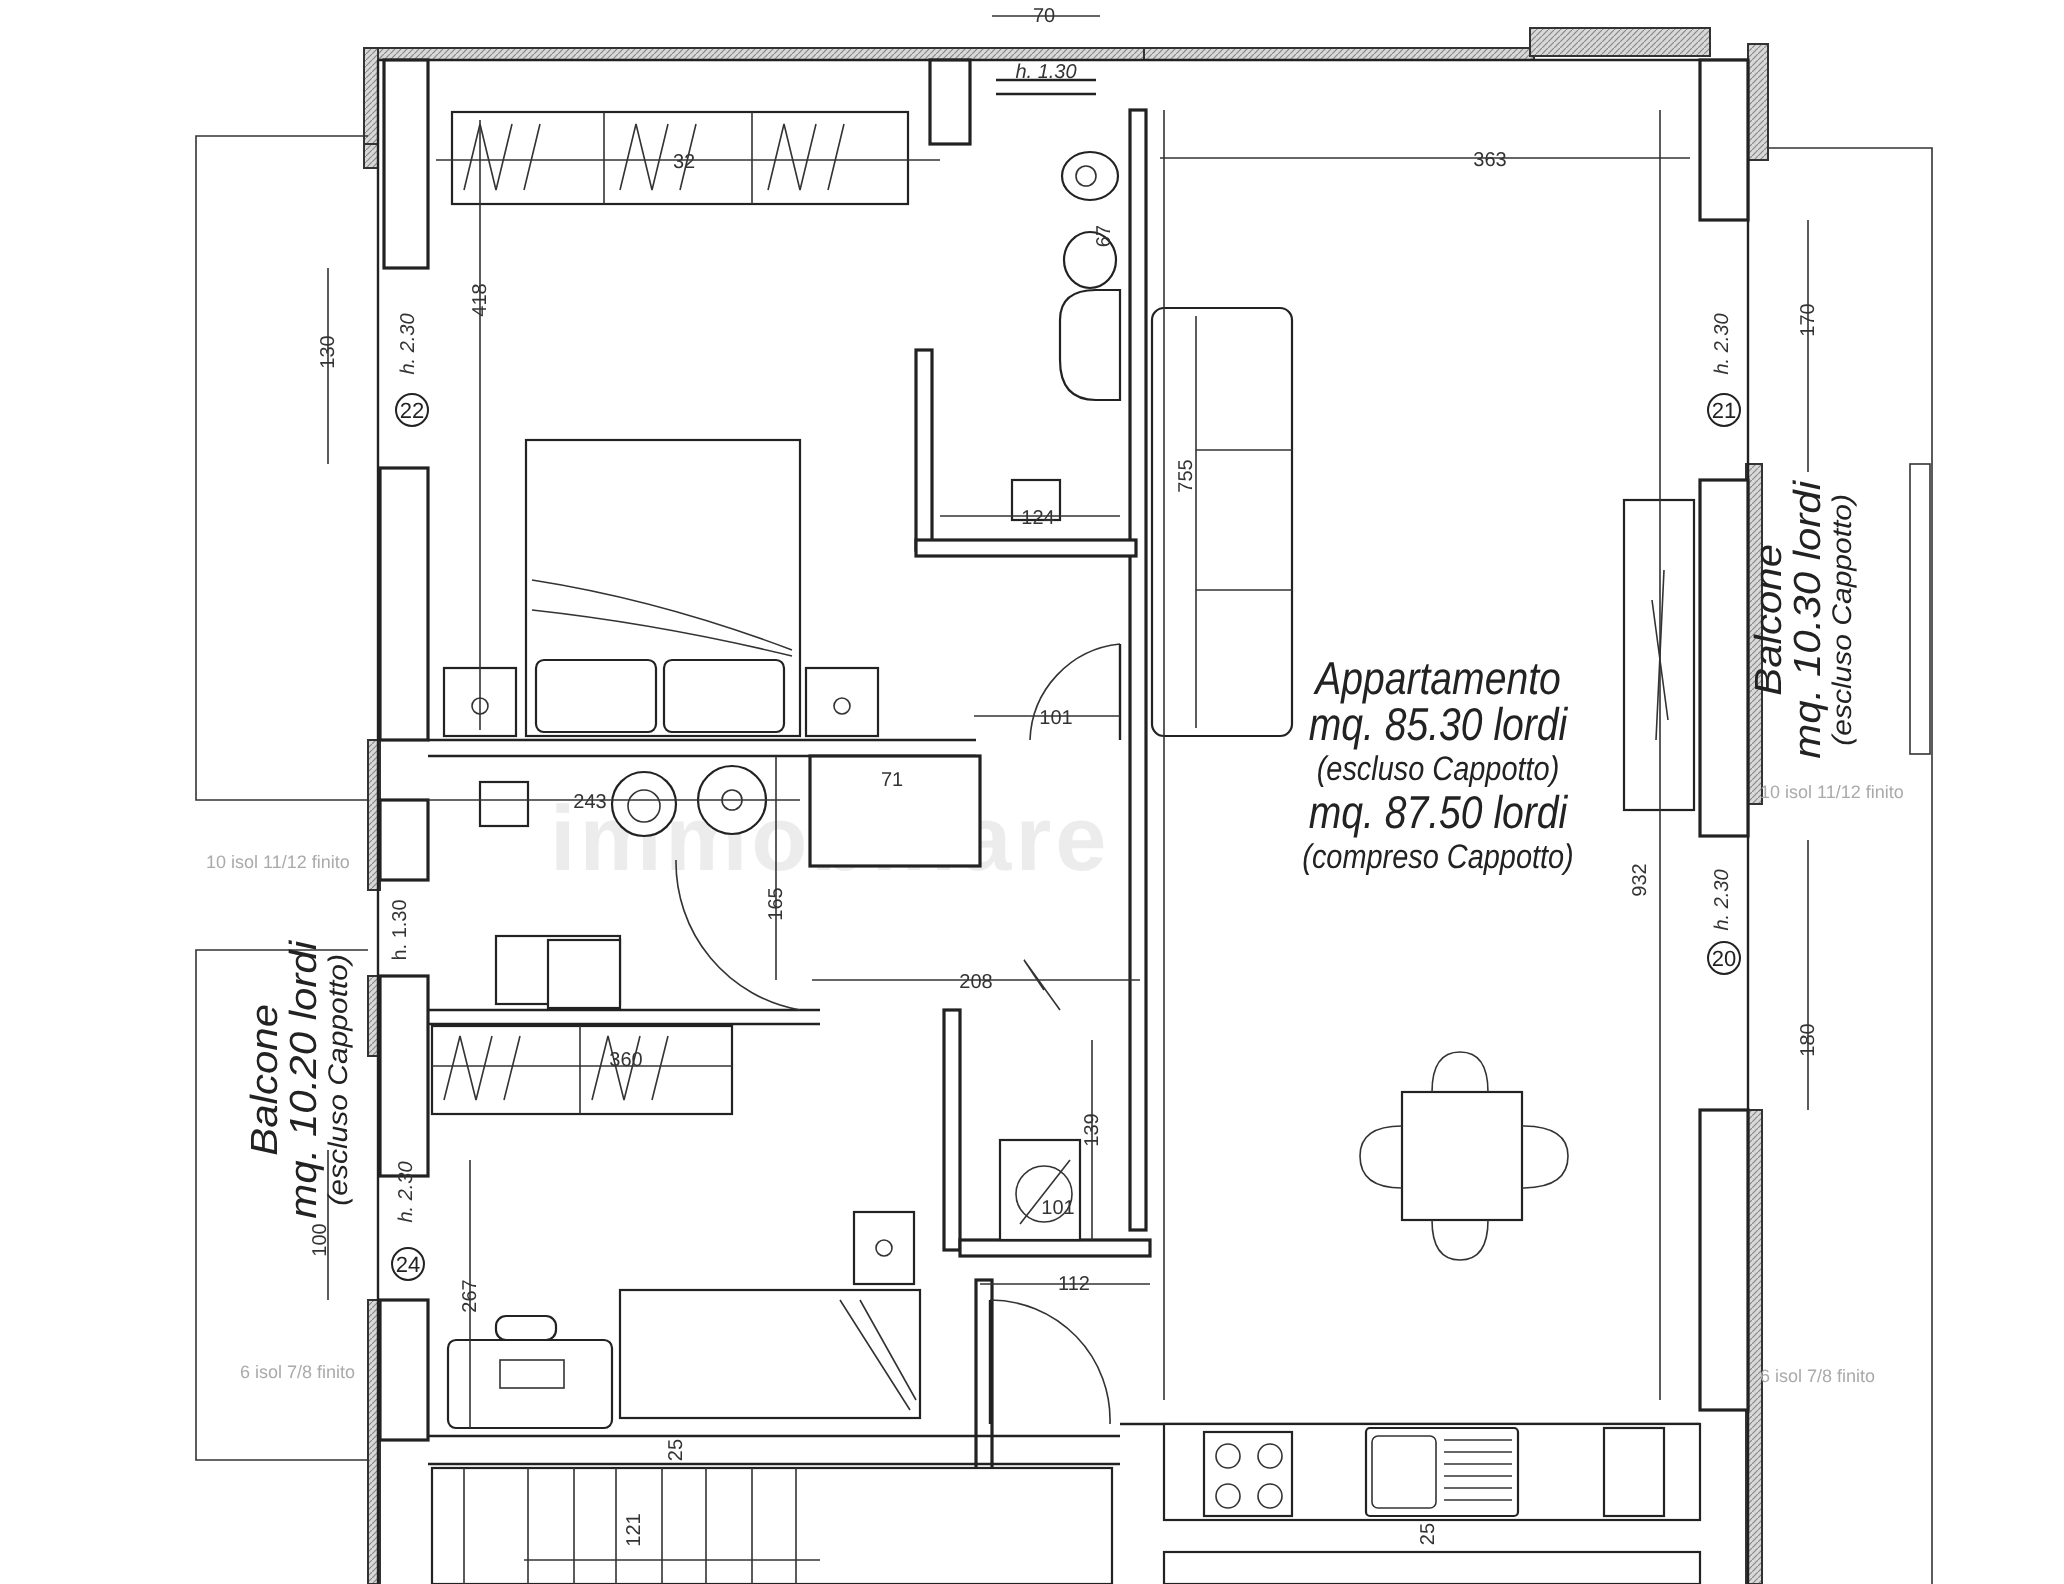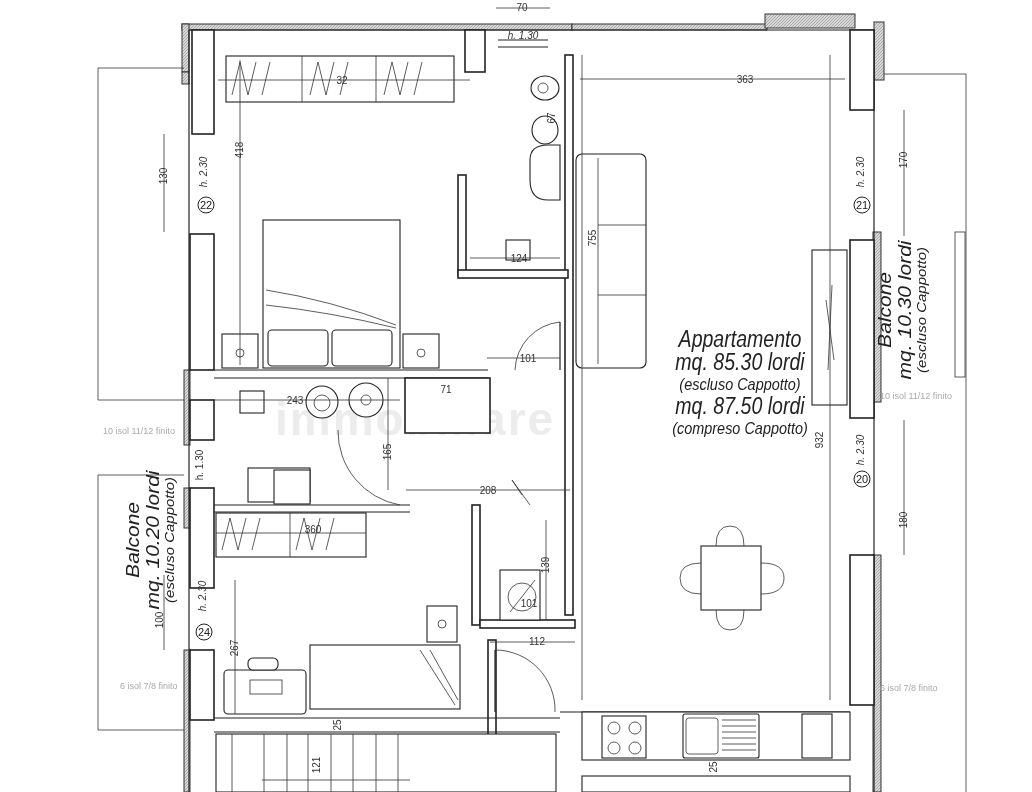--- a/index.html
+++ b/index.html
@@ -7,21 +7,21 @@
   #plan{position:absolute;left:0;top:0;width:1032px;height:792px;}
   .wall{fill:#ffffff;stroke:#222;stroke-width:1.6;}
   .hatch{fill:url(#hatchPat);stroke:#333;stroke-width:1;}
   .ln{stroke:#222;stroke-width:1.2;fill:none;}
   .thin{stroke:#333;stroke-width:0.8;fill:none;}
   .fur{fill:#fff;stroke:#222;stroke-width:1.1;}
   .dim{font-family:"Liberation Sans",sans-serif;font-size:10px;fill:#333;}
   .dimv{font-family:"Liberation Sans",sans-serif;font-size:10px;fill:#333;}
   .ghost{font-family:"Liberation Sans",sans-serif;font-size:9px;fill:#aaa;}
   .label{position:absolute;font-family:"Liberation Sans",sans-serif;font-style:italic;color:#222;white-space:nowrap;transform-origin:center;}
-  .main-label{left:625px;top:328px;width:230px;text-align:center;line-height:1;}
+  .main-label{left:604px;top:328px;width:230px;text-align:center;line-height:1;}
   .main-label .big{font-size:23px;display:block;transform:scaleX(0.85);}
   .main-label .small{font-size:17px;display:block;transform:scaleX(0.85);margin:2px 0;}
   .balc{position:absolute;text-align:center;line-height:1.05;}
   .balc .big{font-size:21px;display:block;}
   .balc .small{font-size:15px;display:block;}
   .balc-right{left:812px;top:280px;width:180px;transform:rotate(-90deg) scaleY(0.9);}
   .balc-left{left:50px;top:510px;width:200px;transform:rotate(-90deg) scaleY(0.9);}
   .watermark{position:absolute;left:275px;top:392px;font-size:46px;font-weight:bold;color:rgba(200,200,200,0.35);letter-spacing:2px;}
   .circ{fill:#fff;stroke:#222;stroke-width:1;}
   .num{font-family:"Liberation Sans",sans-serif;font-size:11px;fill:#222;}

